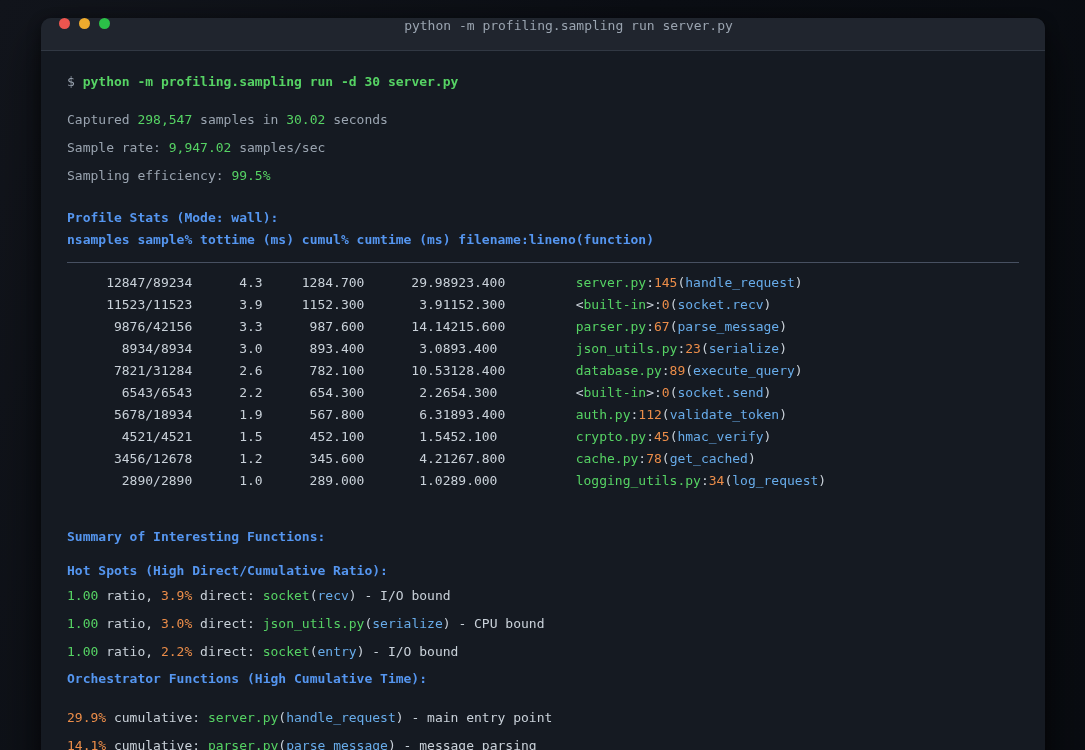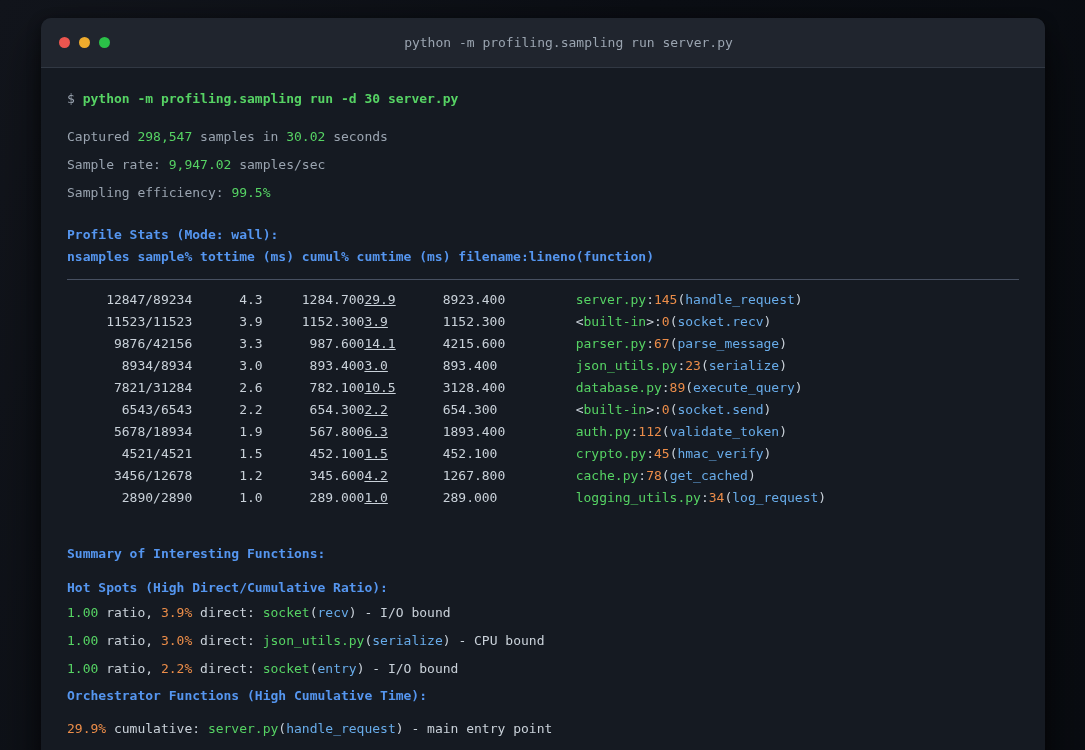--- a/index.html
+++ b/index.html
@@ -7,21 +7,21 @@
     width:1085px;height:750px;overflow:hidden;position:relative;
     background:linear-gradient(115deg,#12151c 0%,#0b0e14 45%,#090c11 100%);
     font-family:"DejaVu Sans Mono",monospace;
   }
   .window{
     position:absolute;left:41px;top:18px;width:1004px;height:780px;
     background:#151a22;border-radius:10px;
     box-shadow:0 20px 50px rgba(0,0,0,.55),0 4px 14px rgba(0,0,0,.45);
   }
   .titlebar{
-    height:50px;display:flex;align-items:center;padding:0 18px;
+    height:33px;display:flex;align-items:flex-start;padding:0 18px;
     background:#20252e;border-bottom:1px solid #313843;
     border-radius:10px 10px 0 0;box-sizing:border-box;
   }
   .lights{display:flex;gap:9px;align-items:center;}
   .light{width:11px;height:11px;border-radius:50%;display:inline-block;}
   .light.red{background:#ec554f;}
   .light.yellow{background:#eeab2d;}
   .light.green{background:#2bc148;}
   .title{flex:1;text-align:center;color:#9aa4b0;font-size:13px;}
   .content{padding:20px 26px 0 26px;font-size:13px;color:#c9d1d9;}
@@ -33,27 +33,27 @@
   .green{color:#56d364;}
   .orange{color:#ec8d49;}
   .h{color:#5596f0;font-weight:bold;}
   .fn{color:#68acea;}.m6{margin-top:6px}.m12{margin-top:12px}
   .m16{margin-top:16px}.m19{margin-top:5px}.m20{margin-top:20px}.m25{margin-top:34px}
   .divider{border:none;border-top:1px solid #475061;height:0;margin:11px 0 9px 0;}
   .trow{display:flex;line-height:22px;}
   .c1{width:16ch;text-align:right;}
   .c2{width:9ch;text-align:right;}
   .c3{width:13ch;text-align:right;}
-  .c4{width:10ch;text-decoration:underline;}
+  .c4{width:10ch;text-align:right;}
   .c5{width:14ch;text-align:left;}
   .c6{margin-left:3ch;display:flex;}
   #hot-container .ln{margin-top:6px;}
   #hot-container .ln:first-child{margin-top:3px;}
   #orch-container .ln{margin-top:6px;}
-  #orch-container .ln:first-child{margin-top:11px;}
+  #orch-container .ln:first-child{margin-top:17px;}
 </style>
 </head>
 <body>
 
 <div class="window">
   <div class="titlebar">
     <div class="lights">
         <span class="light red"></span>
         <span class="light yellow"></span>
         <span class="light green"></span>

